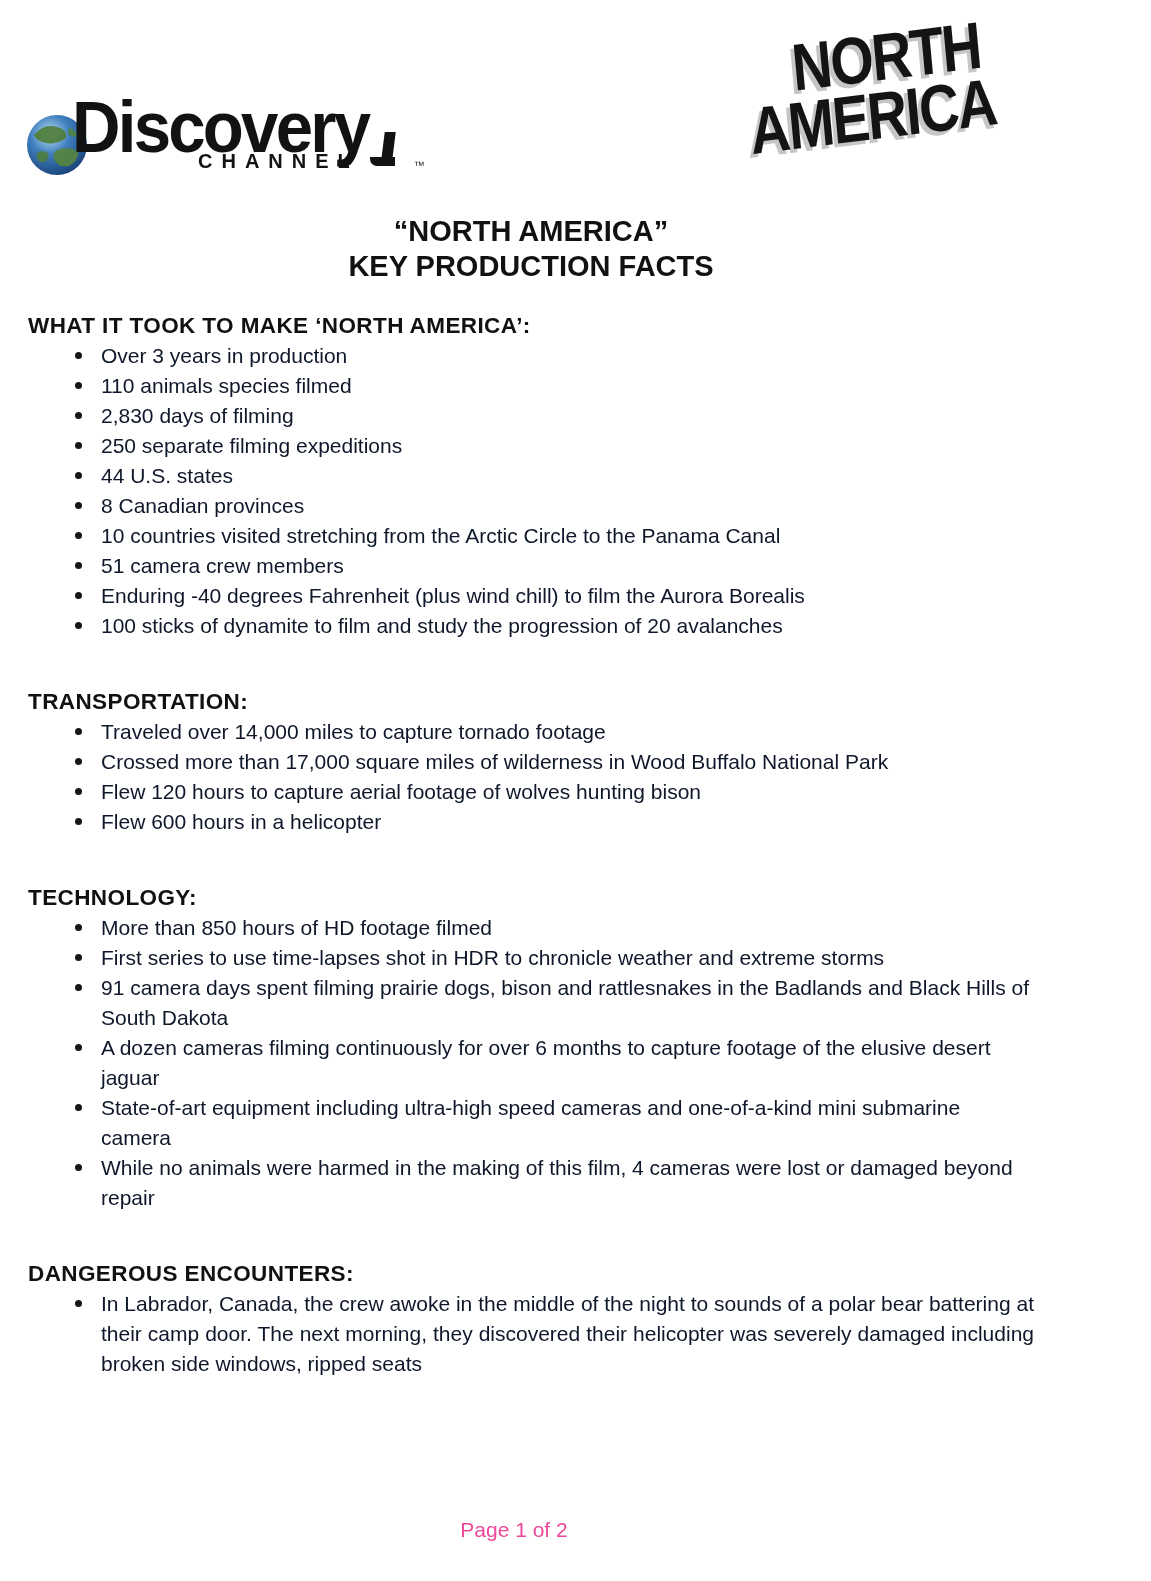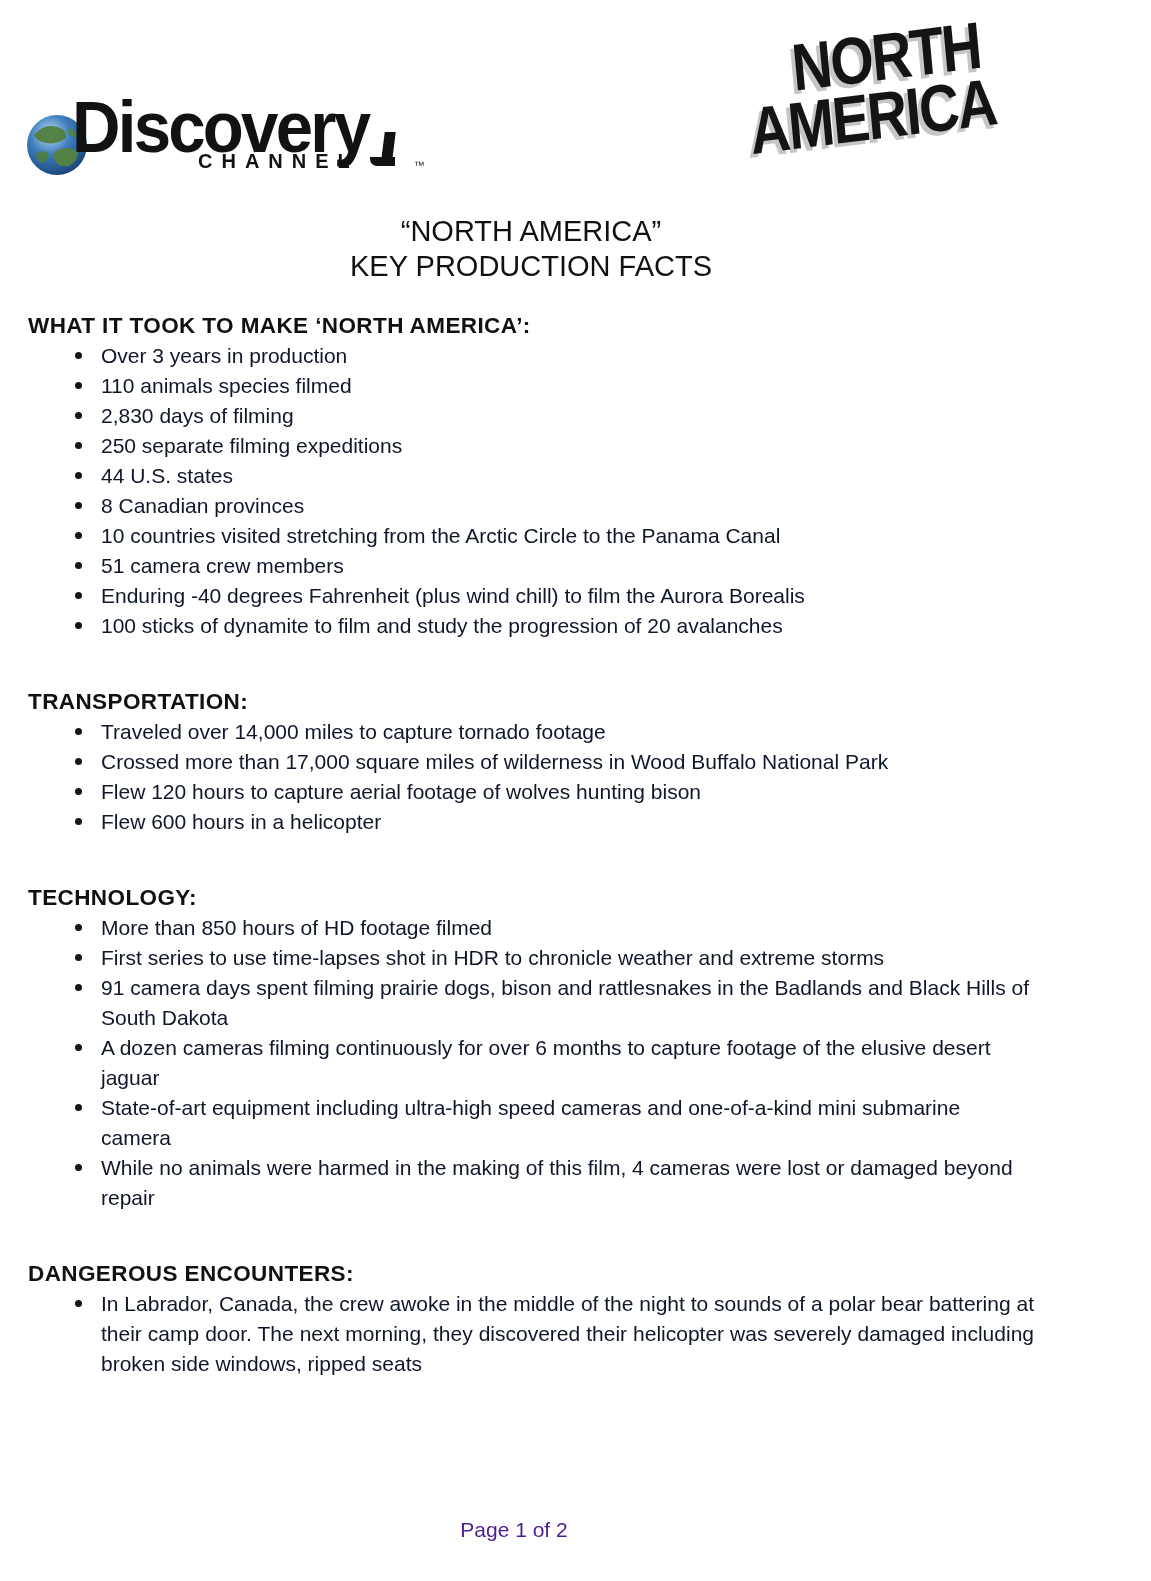--- a/index.html
+++ b/index.html
@@ -117,21 +117,21 @@
   .na2 {
     font-size: 56px;
     letter-spacing: -2px;
     margin-top: 2px;
   }
 
   
   .title {
     margin-top: 6px;
     text-align: center;
-    font-weight: 400;
+    font-weight: 700;
     font-size: 29px;
     line-height: 35px;
     color: #111111;
   }
 
   
   .sections { display: block; }
   .section { margin-top: 46px; }
   .sections .section:first-child { margin-top: 27px; }
   .section h2 {
@@ -166,21 +166,21 @@
 
   
   .footer {
     position: absolute;
     left: 28px;
     bottom: 37px;
     width: 972px;
     text-align: center;
     font-size: 21px;
     line-height: 28px;
-    color: #4c1d95;
+    color: #ec4899;
   }
 </style>
 </head>
 <body>
 
 <div class="page">
 
   <header class="header">
 
     <div class="discovery">

